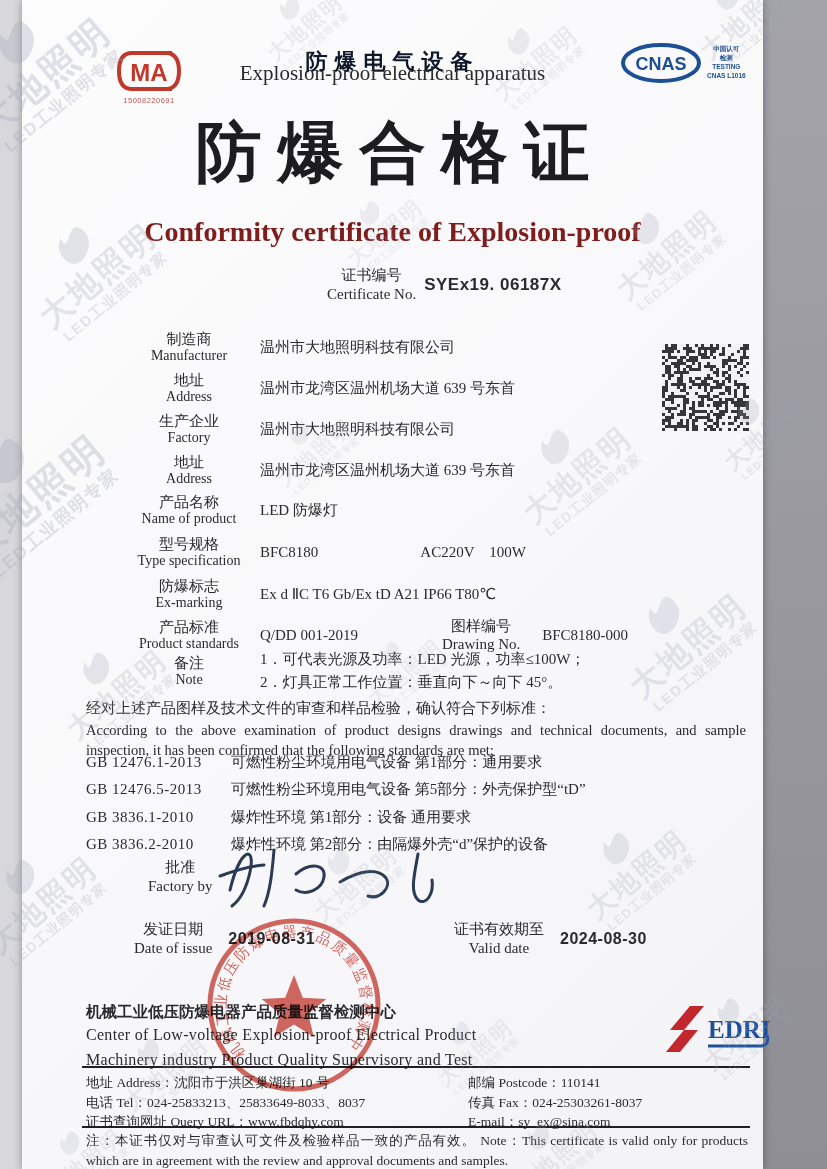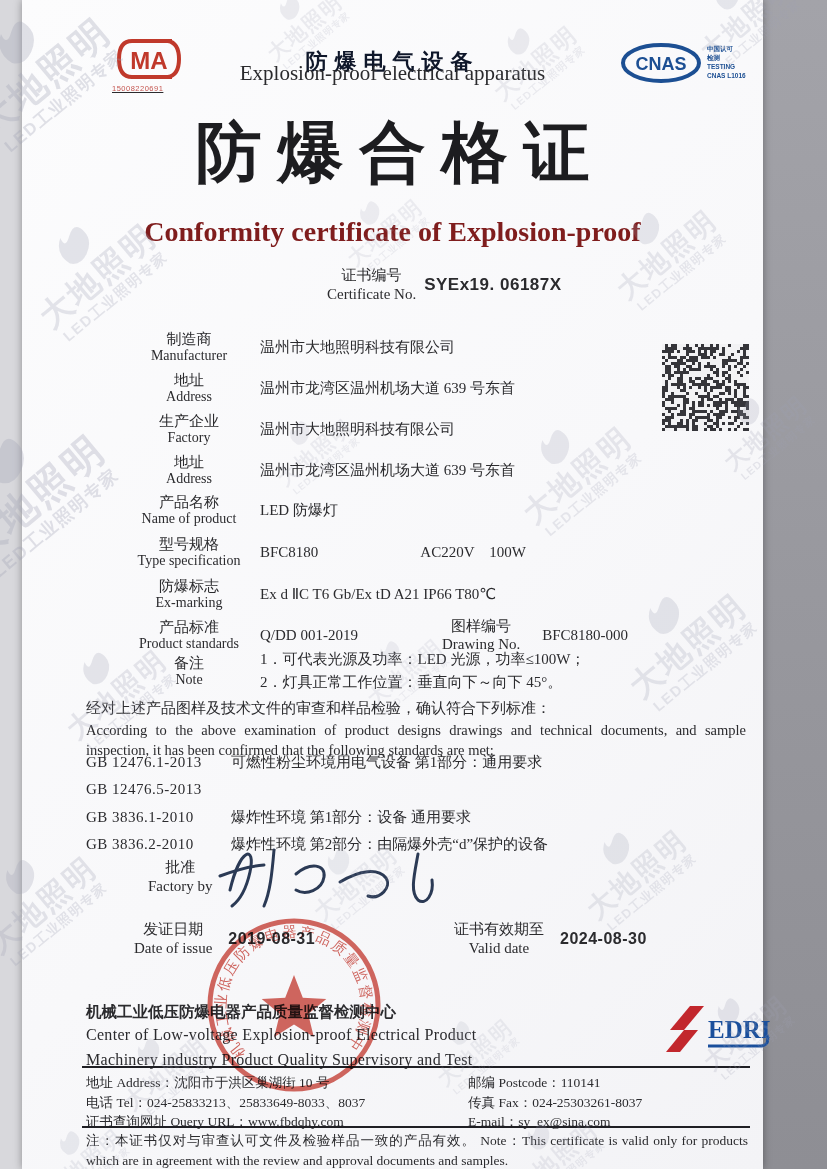--- a/index.html
+++ b/index.html
@@ -9,28 +9,28 @@
     font-family:"Liberation Serif",serif;color:#2b2b2e;
   }
   .edge-left{position:absolute;left:0;top:0;bottom:0;width:22px;background:#d8d8dc;}
   .edge-right{position:absolute;right:0;top:0;bottom:0;width:64px;background:linear-gradient(180deg,#a3a3a9,#96969c 60%,#8e8e94);}
   .paper{position:absolute;left:22px;top:0;width:741px;height:1169px;
     background:linear-gradient(135deg,#fcfcfd 0%,#f8f8fa 55%,#f3f3f6 100%);
     box-shadow:0 0 8px rgba(0,0,0,.35);}
   .content{position:absolute;left:22px;top:0;width:741px;height:1169px;z-index:2;}
 
   
-  .cma{position:absolute;left:90px;top:36px;text-align:left;text-decoration:underline;}
+  .cma{position:absolute;left:90px;top:48px;text-align:center;}
   .cma svg{display:block;margin:0 auto;}
   .cma .num{font:7.5px "Liberation Sans",sans-serif;color:#c4544e;letter-spacing:.5px;margin-top:2px;}
   .hdr-cn{position:absolute;left:0;top:49px;width:100%;text-align:center;
     font:bold 22px/1.2 "Liberation Sans",sans-serif;letter-spacing:7px;color:#0f172a;}
   .hdr-en{position:absolute;left:0;top:61px;width:100%;text-align:center;
     font:21px/1.2 "Liberation Serif",serif;color:#2a2a2d;}
-  .cnas{position:absolute;left:598px;top:42px;display:flex;align-items:center;gap:5px;}
+  .cnas{position:absolute;left:598px;top:42px;display:flex;align-items:center;gap:5px;text-align:center;}
   .cnas-side{font:bold 6.5px/1.35 "Liberation Sans",sans-serif;color:#1c4f93;}
 
   .big-title{position:absolute;left:0;top:110px;width:100%;text-align:center;
     font:bold 66px/1.3 "Liberation Sans",sans-serif;letter-spacing:16px;color:#1d1d20;text-indent:16px;}
   .sub-title{position:absolute;left:0;top:214px;width:100%;text-align:center;
     font:bold 28px/1.25 "Liberation Serif",serif;color:#7f1d1d;}
 
   .certno{position:absolute;left:305px;top:266px;display:flex;align-items:center;gap:8px;}
   .certno .lbl{text-align:center;font:15px/1.25 "Liberation Serif",serif;}
   .certno .val{font:bold 17px "Liberation Sans",sans-serif;letter-spacing:.5px;}
@@ -1061,20 +1061,21 @@
     <div class="en">According to the above examination of product designs drawings and technical documents, and sample inspection, it has been confirmed that the following standards are met:</div>
   </div>
 
   <div class="standards">
     <div class="std-row">
         <span class="code">GB 12476.1-2013</span>
         <span>可燃性粉尘环境用电气设备 第1部分：通用要求</span>
       </div>
     <div class="std-row">
         <span class="code">GB 12476.5-2013</span>
+        <span>可燃性粉尘环境用电气设备 第5部分：外壳保护型“tD”</span>
       </div>
     <div class="std-row">
         <span class="code">GB 3836.1-2010</span>
         <span>爆炸性环境 第1部分：设备 通用要求</span>
       </div>
     <div class="std-row">
         <span class="code">GB 3836.2-2010</span>
         <span>爆炸性环境 第2部分：由隔爆外壳“d”保护的设备</span>
       </div>
   </div>

